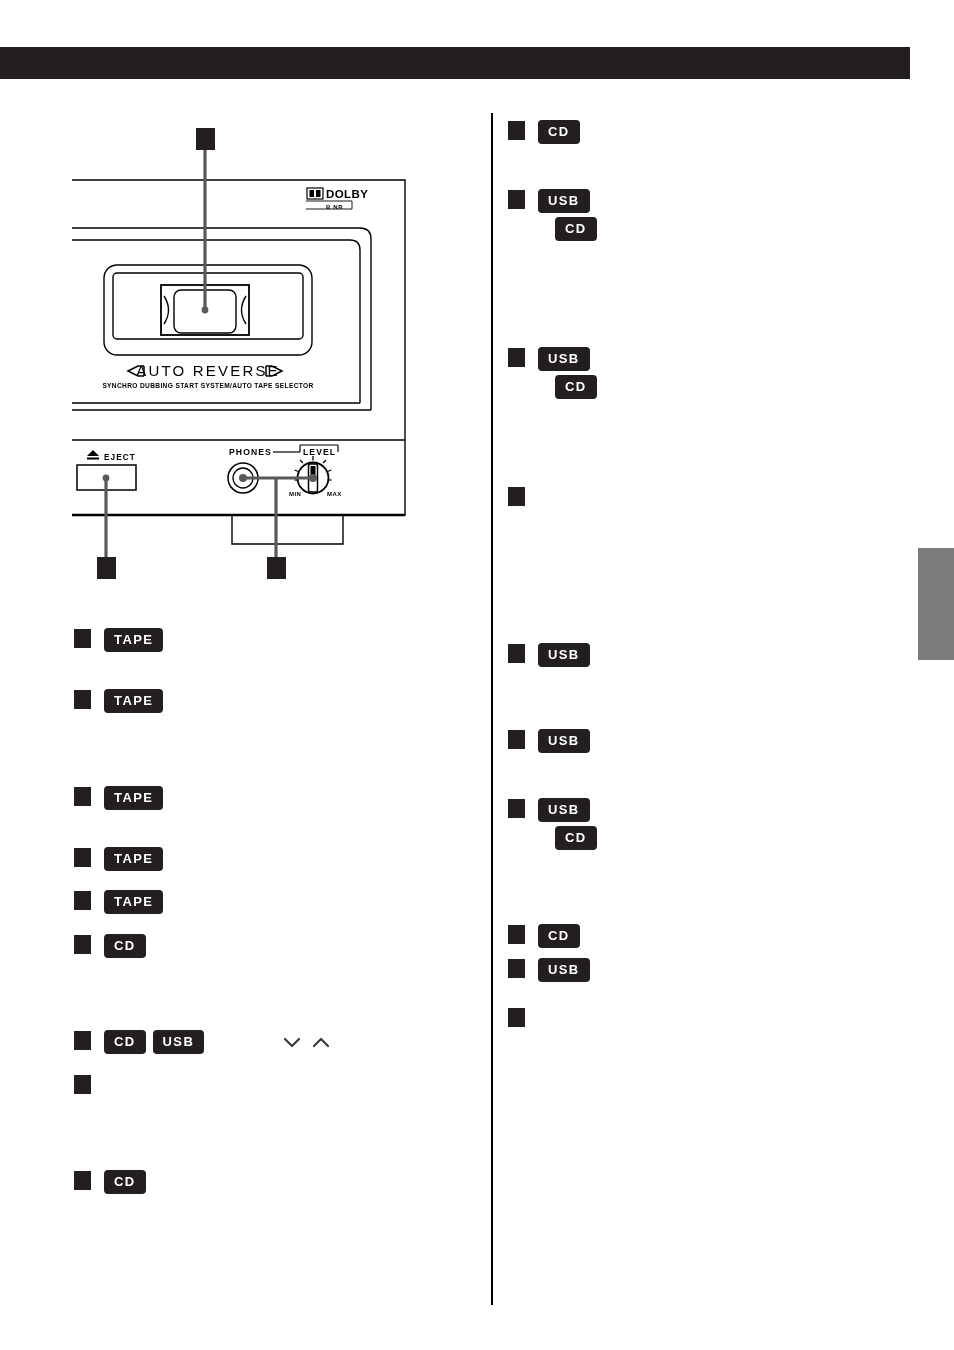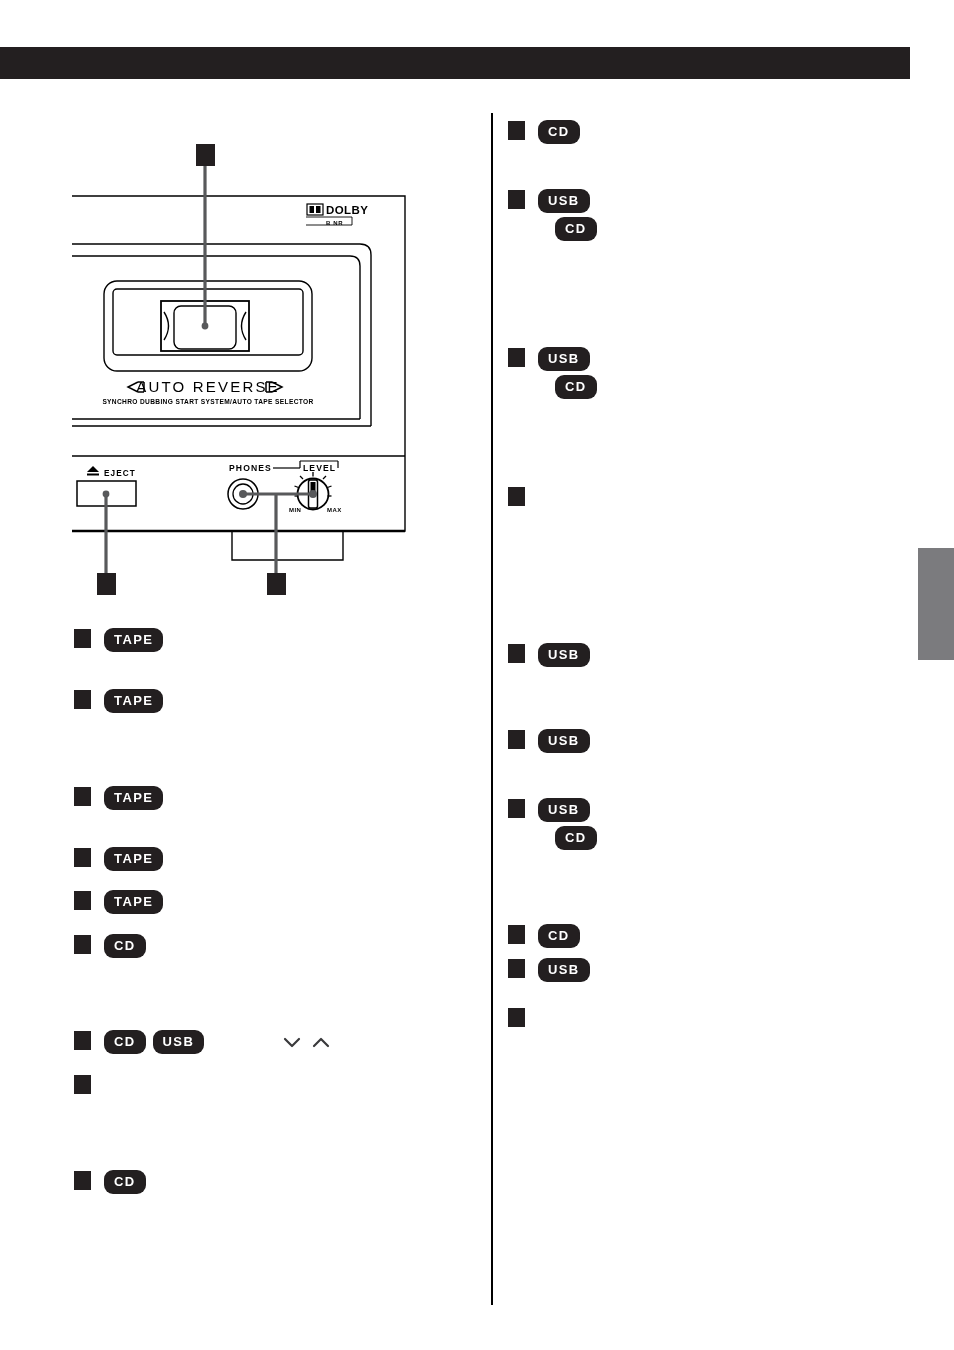--- a/index.html
+++ b/index.html
@@ -22,41 +22,41 @@
     background:#7b7b7e;
   }
 
   
   .col-divider{
     position:absolute;left:491px;top:113px;width:2px;height:1192px;
     background:#000000;
   }
 
   
-  .illus{position:absolute;left:60px;top:136px;width:360px;height:470px;}
+  .illus{position:absolute;left:60px;top:120px;width:360px;height:470px;}
   .illus svg{display:block;}
 
   
   .item{position:absolute;display:flex;align-items:flex-start;}
   .marker{
     width:17px;height:19px;background:#231f20;flex:0 0 auto;
   }
   .badges{margin-left:14px;display:flex;flex-direction:column;gap:6px;}
   .badge-row{display:flex;align-items:center;gap:9px;}
   .badge{
     display:inline-block;
     background:#231f20;
     color:#ffffff;
     font-family:"Liberation Sans",sans-serif;
     font-weight:bold;
     font-size:13px;
     letter-spacing:1.4px;
     line-height:1;
     padding:4px 9px 5px 9px;
-    border-radius:8px;
+    border-radius:3px;
     text-align:center;
     box-shadow:0 0 0 1px #231f20;
   }
   .badge.indent{margin-left:17px;}
   .chev-group{
     margin-left:70px;display:flex;align-items:center;gap:9px;
     color:#3a3a3c;
   }
   .chev{display:inline-block;width:20px;height:14px;}
   .chev svg{display:block;}

